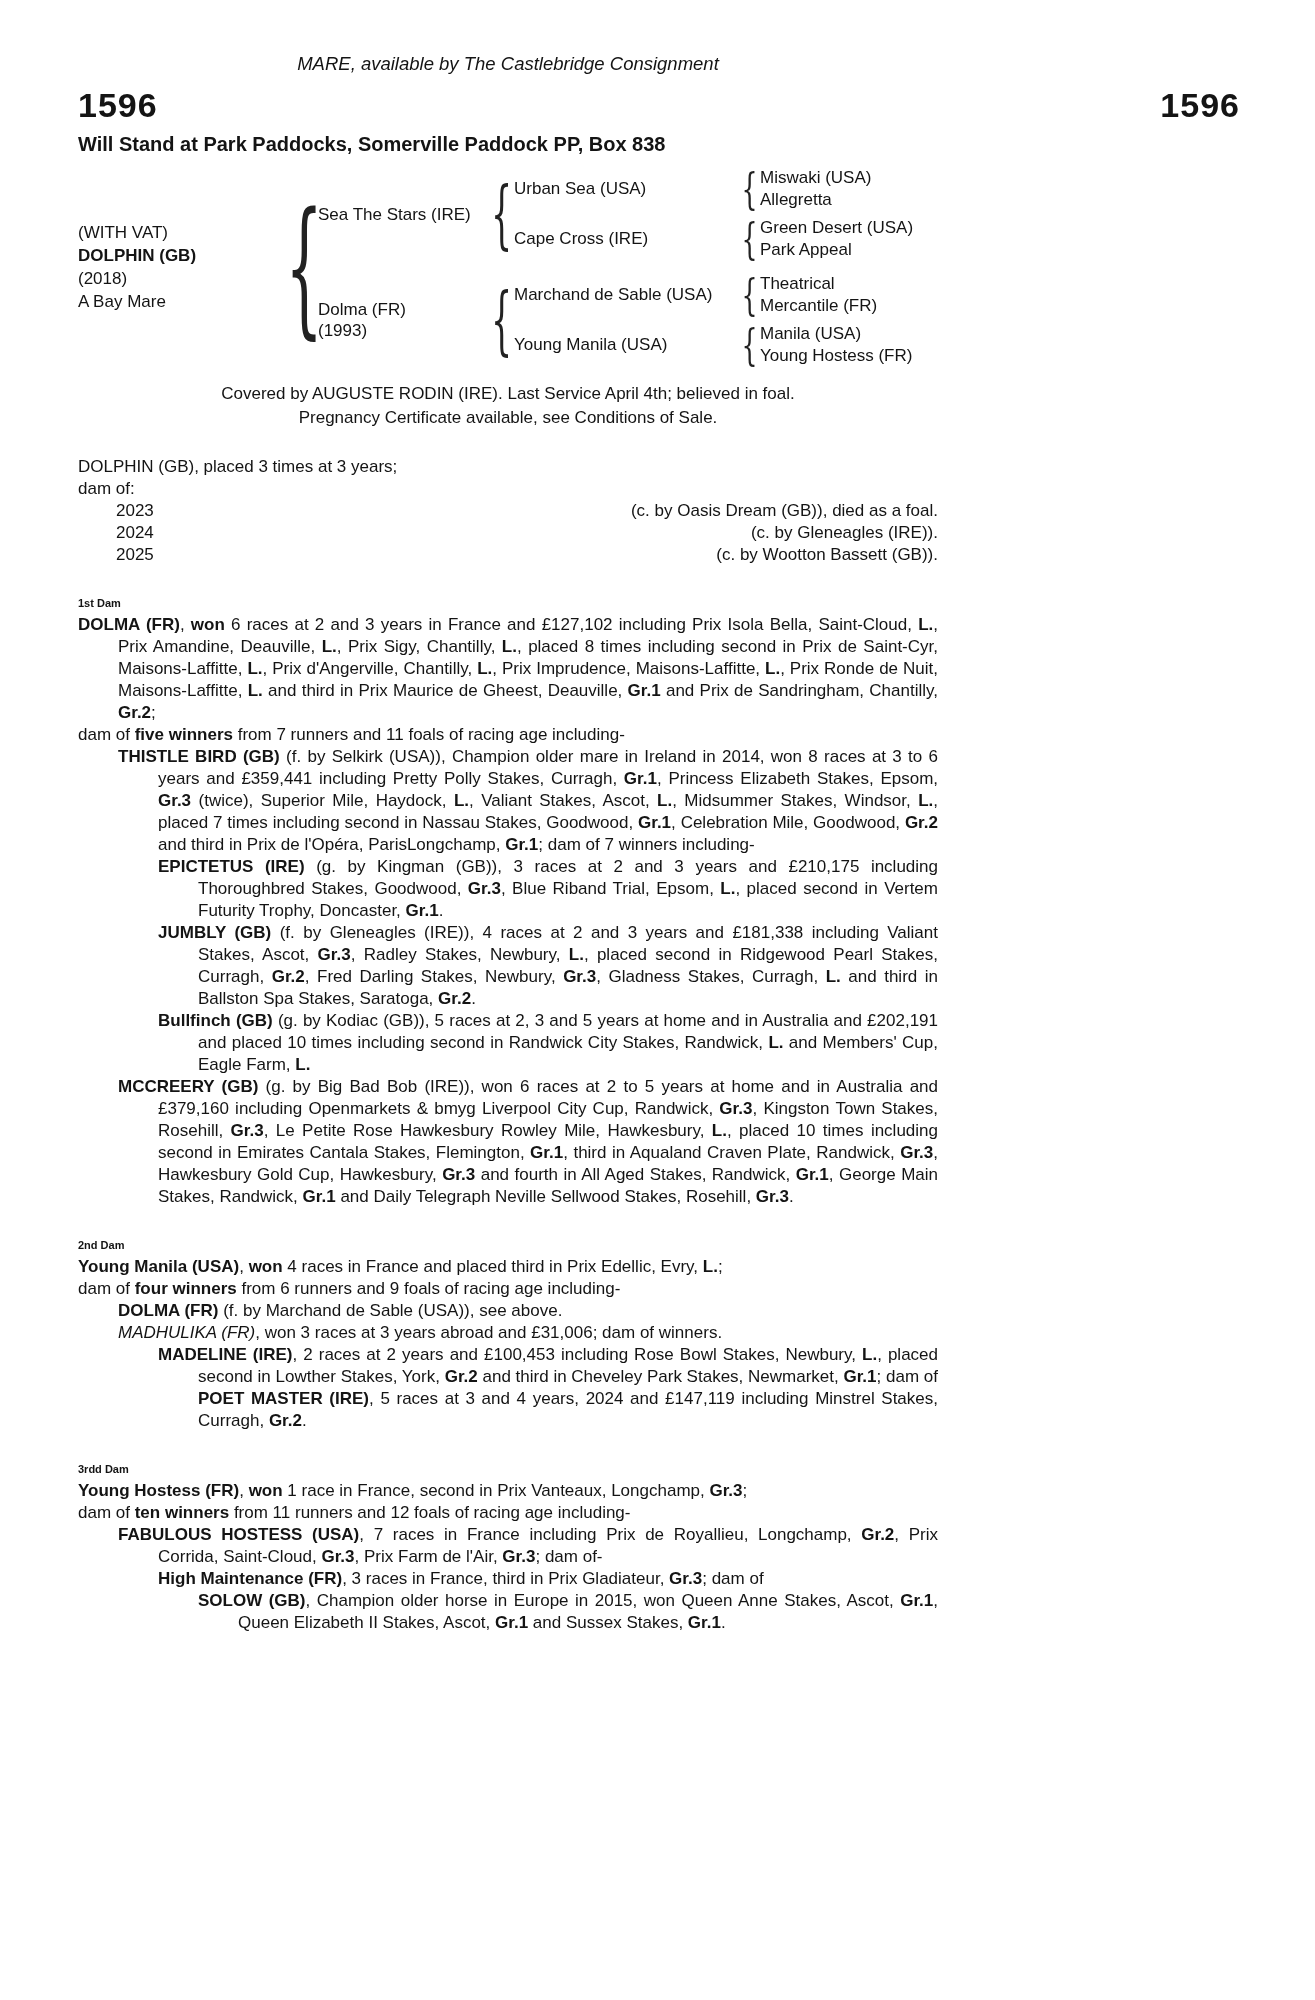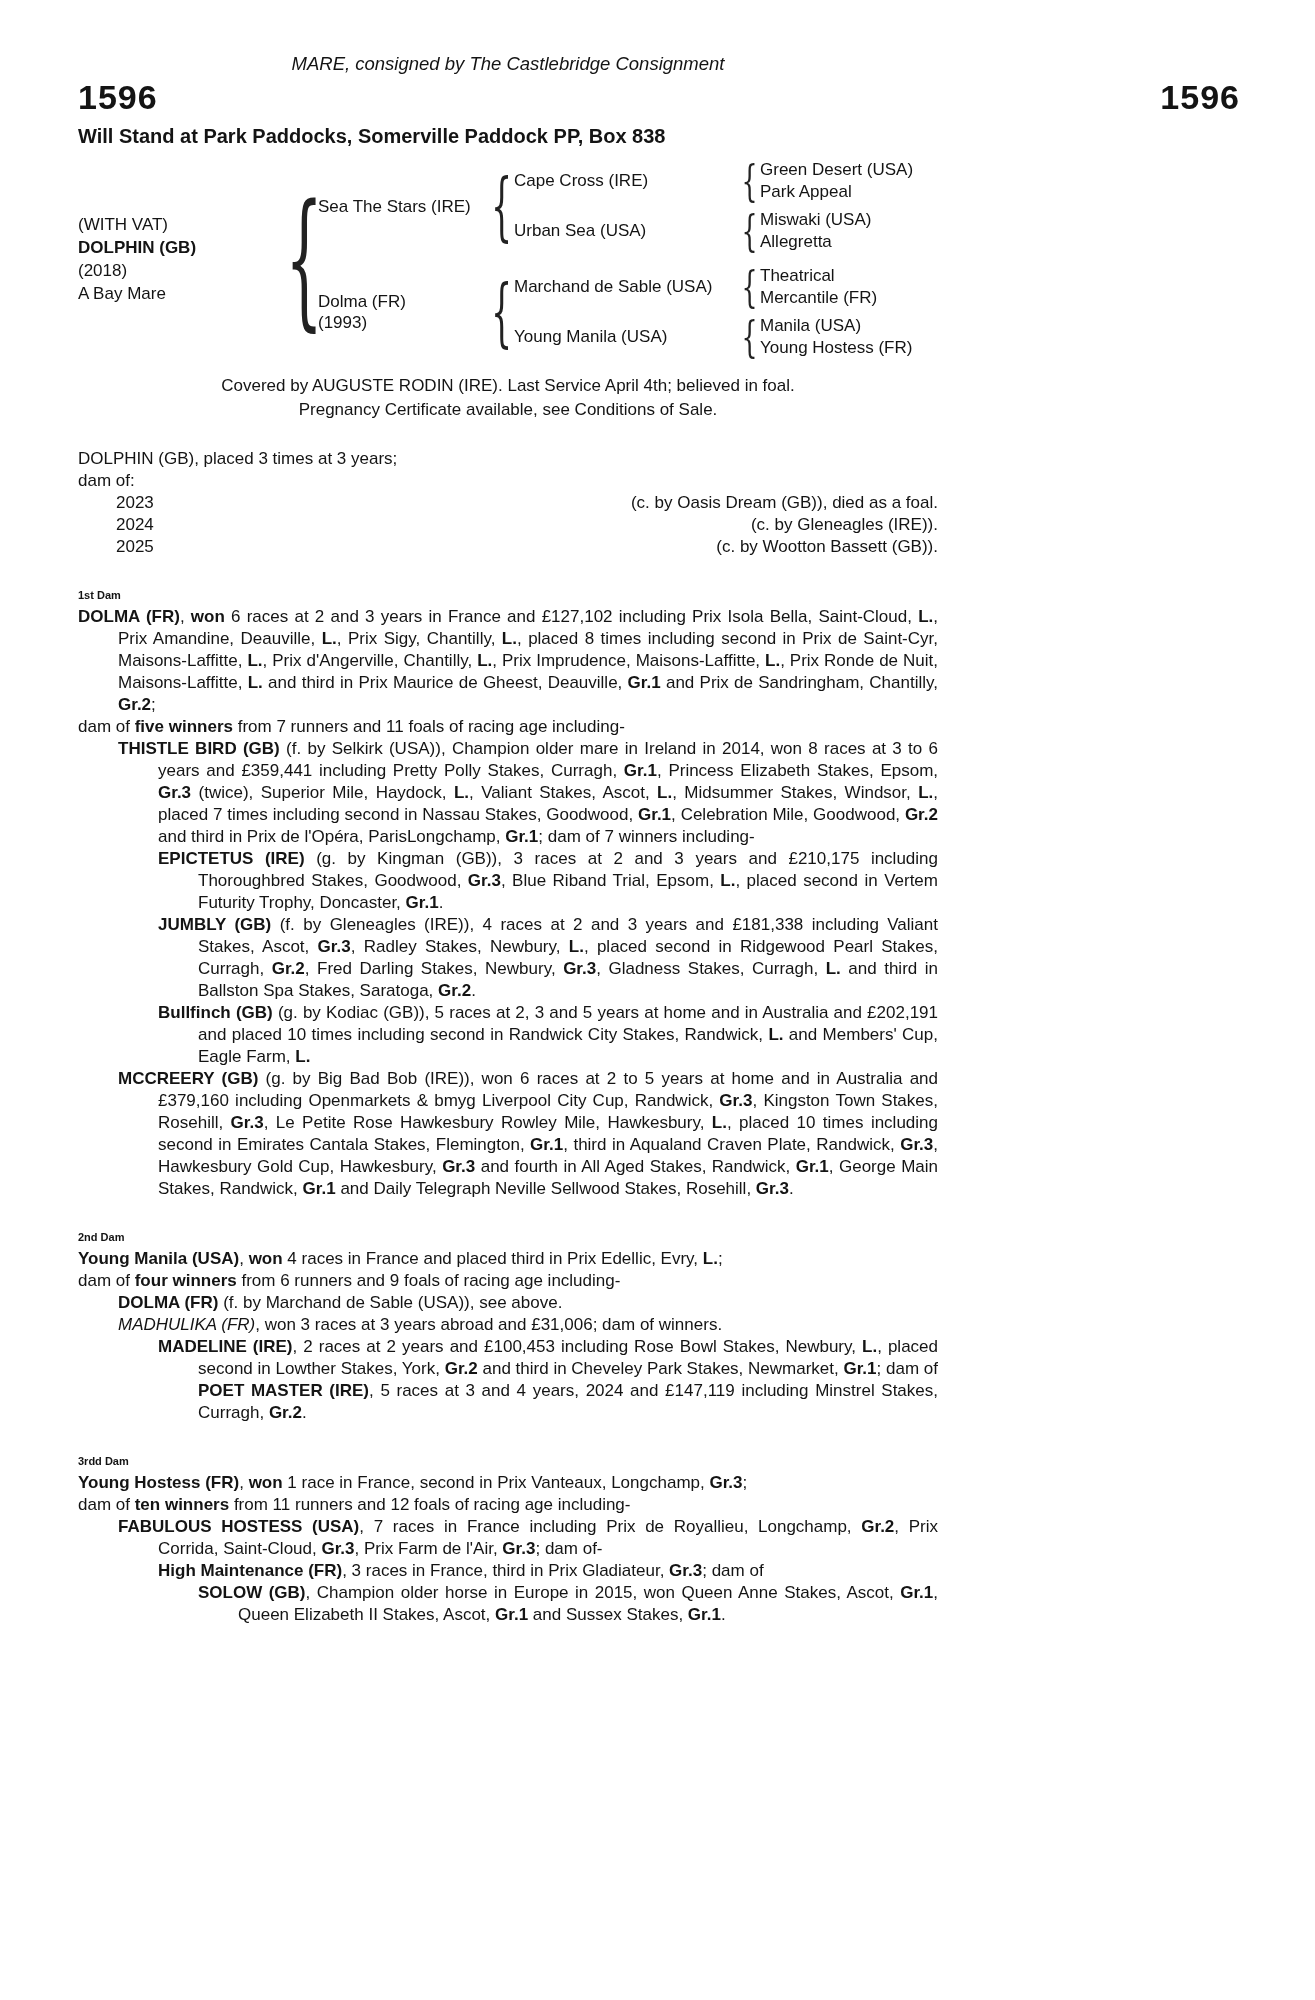--- a/index.html
+++ b/index.html
@@ -10,21 +10,21 @@
     font-size:17px; line-height:22px; color:#141414;
     position:relative;
   }
   .page { padding:52px 75px 0 78px; }
   .body-col { width:860px; }
 
   .b { font-weight:bold; }
   .i { font-style:italic; }
 
   .consign { width:860px; text-align:center; font-style:italic; font-size:18.5px; line-height:24px; }
-  .lot-row { display:flex; justify-content:space-between; align-items:flex-start; width:1162px; margin-top:2px; }
+  .lot-row { display:flex; justify-content:space-between; align-items:flex-start; width:1162px; margin-top:10px; }
   .lot { font-size:34px; font-weight:bold; line-height:38px; letter-spacing:1px; }
   .stand { font-weight:bold; font-size:20px; line-height:24px; margin-top:8px; width:860px; }
 
   
   .pedigree { display:flex; align-items:center; width:860px; margin-top:10px; }
   .ped-subject { width:212px; line-height:23px; }
   .subj-name { font-weight:bold; }
   .ped-parents { flex:1; display:flex; flex-direction:column; row-gap:10px; }
   .ped-parent-group { display:flex; align-items:center; }
   .parent-name { width:172px; line-height:21px; }
@@ -55,21 +55,21 @@
   .f0 { }
   .h1 { padding-left:80px;  text-indent:-40px; }
   .h2 { padding-left:120px; text-indent:-40px; }
   .h3 { padding-left:160px; text-indent:-40px; }
 </style>
 </head>
 <body>
 
 <div class="page">
 
-  <div class="consign">MARE, consigned by The Castlebridge Consignment</div>
+  <div class="consign">MARE, available by The Castlebridge Consignment</div>
 
   <div class="lot-row">
     <span class="lot">1596</span>
     <span class="lot">1596</span>
   </div>
 
   <div class="stand">Will Stand at Park Paddocks, Somerville Paddock PP, Box 838</div>
 
   <div class="pedigree">
     <div class="ped-subject">
@@ -79,33 +79,33 @@
       <div>A Bay Mare</div>
     </div>
     <div class="brace b-big"></div>
     <div class="ped-parents">
 
       <div class="ped-parent-group">
         <div class="parent-name">Sea The Stars (IRE)</div>
         <div class="brace b-med"></div>
         <div class="gp-col">
           <div class="gp-group">
+            <div class="gp-name">Urban Sea (USA)</div>
+            <div class="brace b-small"></div>
+            <div class="ggp-col">
+              <div>Miswaki (USA)</div>
+              <div>Allegretta</div>
+            </div>
+          </div>
+          <div class="gp-group">
             <div class="gp-name">Cape Cross (IRE)</div>
             <div class="brace b-small"></div>
             <div class="ggp-col">
               <div>Green Desert (USA)</div>
               <div>Park Appeal</div>
-            </div>
-          </div>
-          <div class="gp-group">
-            <div class="gp-name">Urban Sea (USA)</div>
-            <div class="brace b-small"></div>
-            <div class="ggp-col">
-              <div>Miswaki (USA)</div>
-              <div>Allegretta</div>
             </div>
           </div>
         </div>
       </div>
 
       <div class="ped-parent-group">
         <div class="parent-name">
           <div>Dolma (FR)</div>
           <div>(1993)</div>
         </div>

